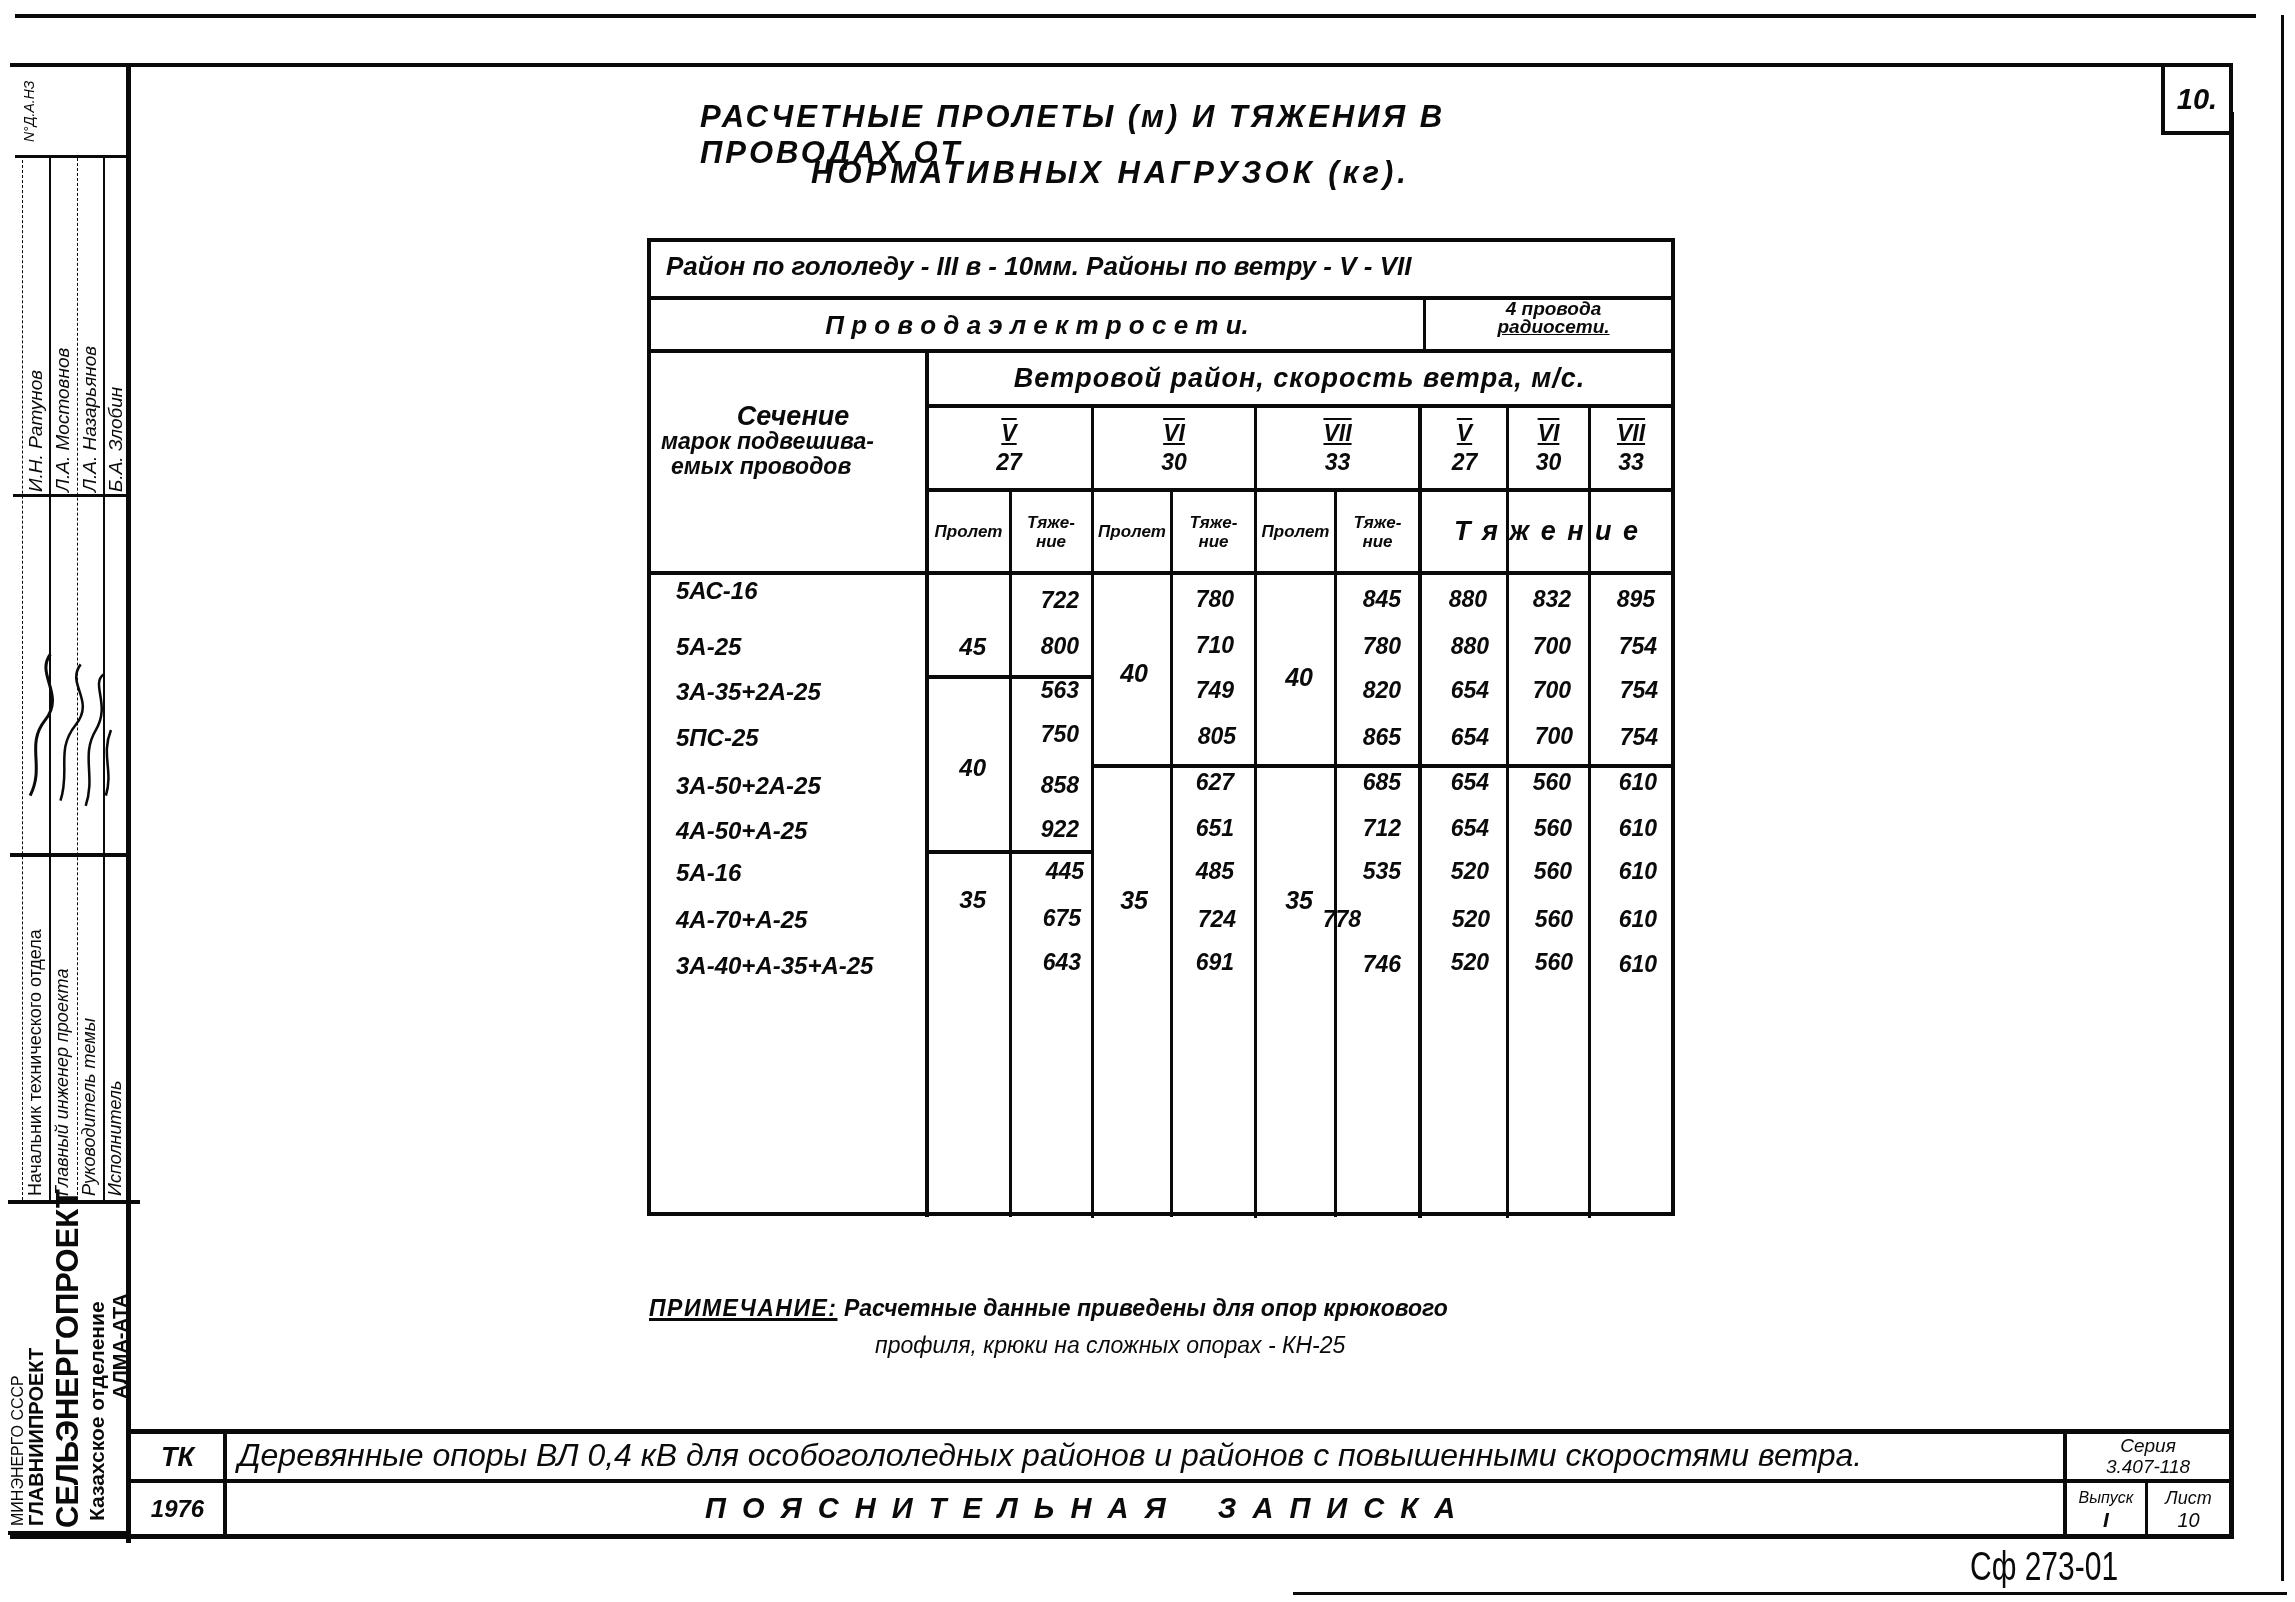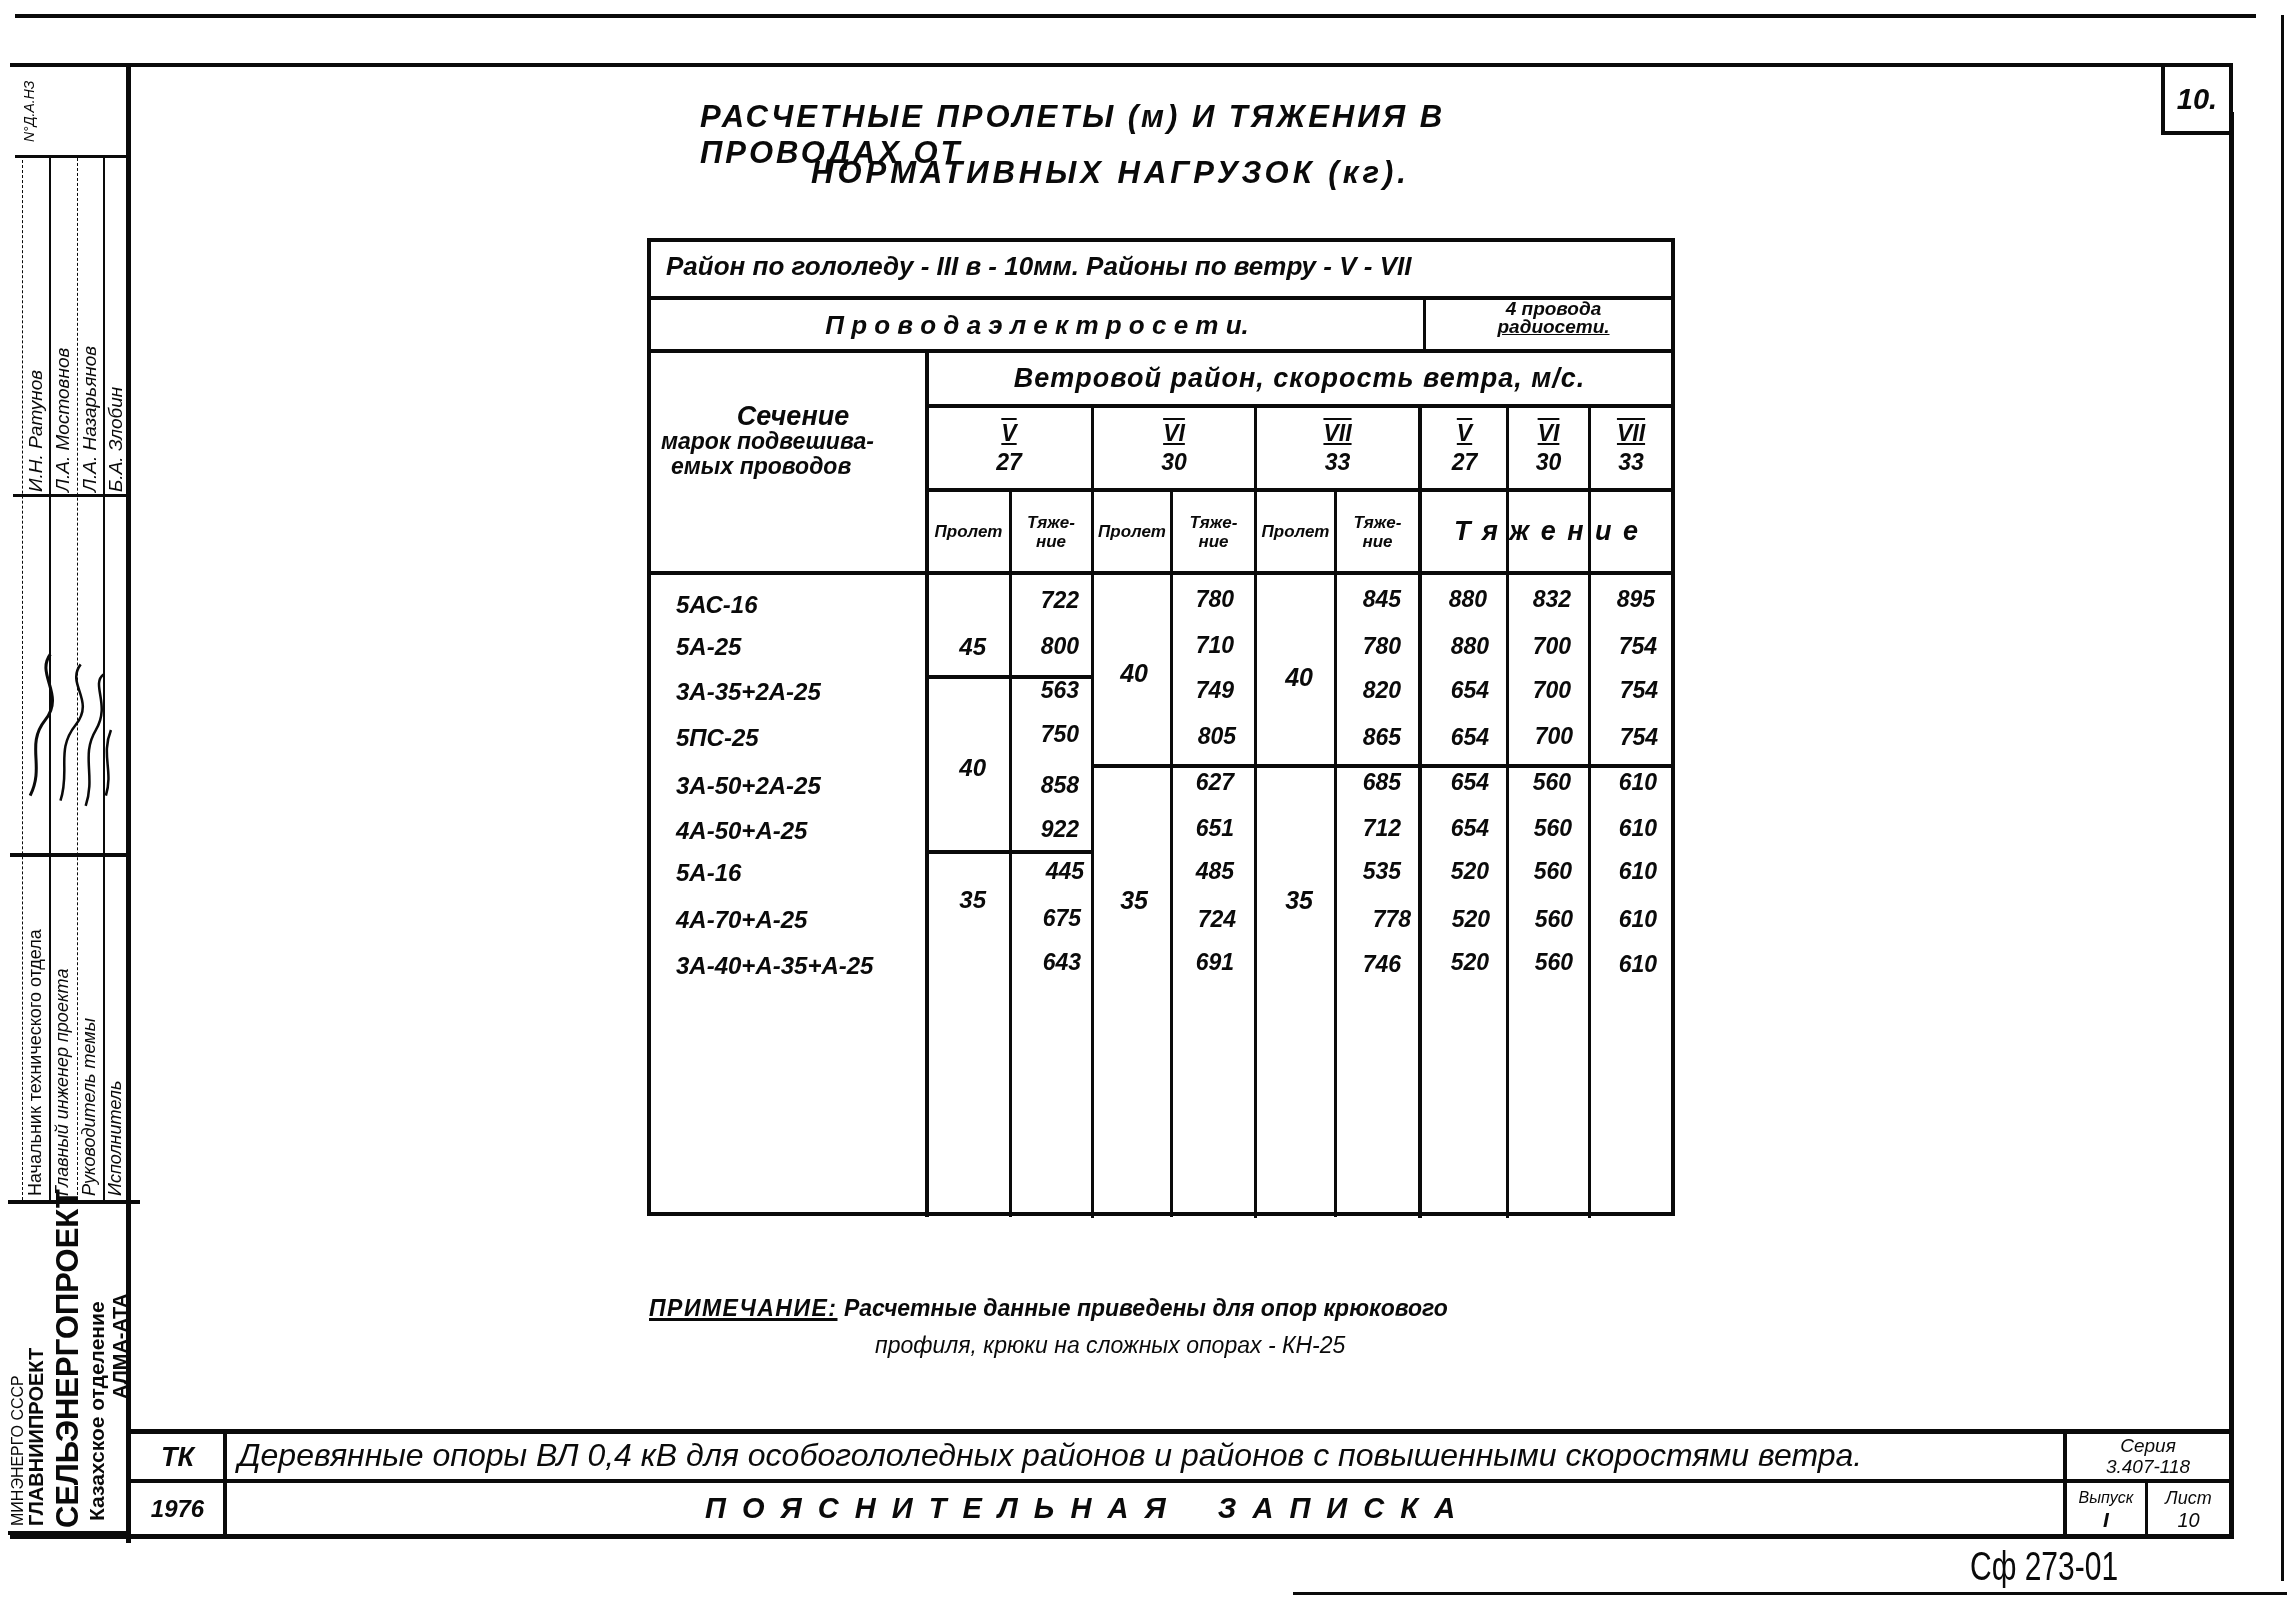--- a/index.html
+++ b/index.html
@@ -141,21 +141,21 @@
   <div class="v" style="left:603px; top:162px; height:814px;"></div>
   <div class="v" style="left:683px; top:246px; height:729px;"></div>
   <div class="v" style="left:767px; top:162px; height:814px; width:4px;"></div>
   <div class="v" style="left:855px; top:162px; height:814px;"></div>
   <div class="v" style="left:937px; top:162px; height:814px;"></div>
 
   <div class="h" style="left:277px; top:433px; width:165px;"></div>
   <div class="h" style="left:277px; top:608px; width:165px;"></div>
   <div class="h" style="left:440px; top:522px; width:583px;"></div>
 
-  <div class="wire" style="top:349px;">5АС-16</div>
+  <div class="wire" style="top:335px;">5АС-16</div>
   <div class="wire" style="top:391px;">5А-25</div>
   <div class="wire" style="top:436px;">3А-35+2А-25</div>
   <div class="wire" style="top:482px;">5ПС-25</div>
   <div class="wire" style="top:530px;">3А-50+2А-25</div>
   <div class="wire" style="top:575px;">4А-50+А-25</div>
   <div class="wire" style="top:617px;">5А-16</div>
   <div class="wire" style="top:664px;">4А-70+А-25</div>
   <div class="wire" style="top:710px;">3А-40+А-35+А-25</div>
 
   <div class="num" style="left:294px; top:391px; width:41px; font-size:24px;">45</div>
@@ -186,21 +186,21 @@
   <div class="num" style="left:522px; top:664px; width:63px;">724</div>
   <div class="num" style="left:522px; top:707px; width:61px;">691</div>
 
   <div class="num" style="left:687px; top:344px; width:63px;">845</div>
   <div class="num" style="left:687px; top:391px; width:63px;">780</div>
   <div class="num" style="left:687px; top:435px; width:63px;">820</div>
   <div class="num" style="left:687px; top:482px; width:63px;text-align:right;">865</div>
   <div class="num" style="left:687px; top:527px; width:63px;">685</div>
   <div class="num" style="left:687px; top:573px; width:63px;">712</div>
   <div class="num" style="left:687px; top:616px; width:63px;">535</div>
-  <div class="num" style="left:697px; top:664px; width:63px;">778</div>
+  <div class="num" style="left:647px; top:664px; width:63px;">778</div>
   <div class="num" style="left:687px; top:709px; width:63px;">746</div>
 
   <div class="num" style="left:773px; top:344px; width:63px;">880</div>
   <div class="num" style="left:773px; top:391px; width:65px;">880</div>
   <div class="num" style="left:773px; top:435px; width:65px;">654</div>
   <div class="num" style="left:773px; top:482px; width:65px;">654</div>
   <div class="num" style="left:773px; top:527px; width:65px;">654</div>
   <div class="num" style="left:773px; top:573px; width:65px;">654</div>
   <div class="num" style="left:773px; top:616px; width:65px;">520</div>
   <div class="num" style="left:773px; top:664px; width:66px;">520</div>

